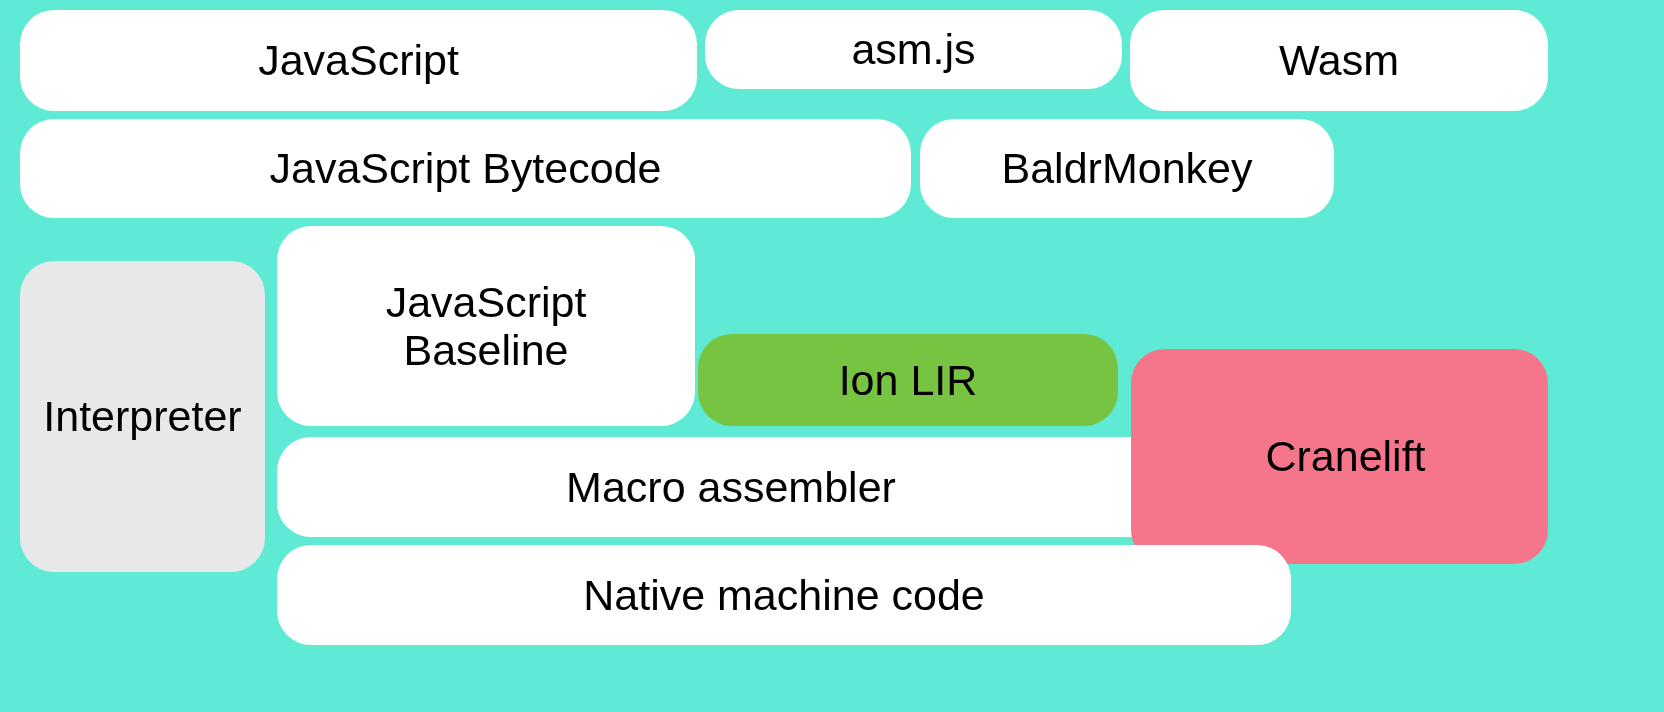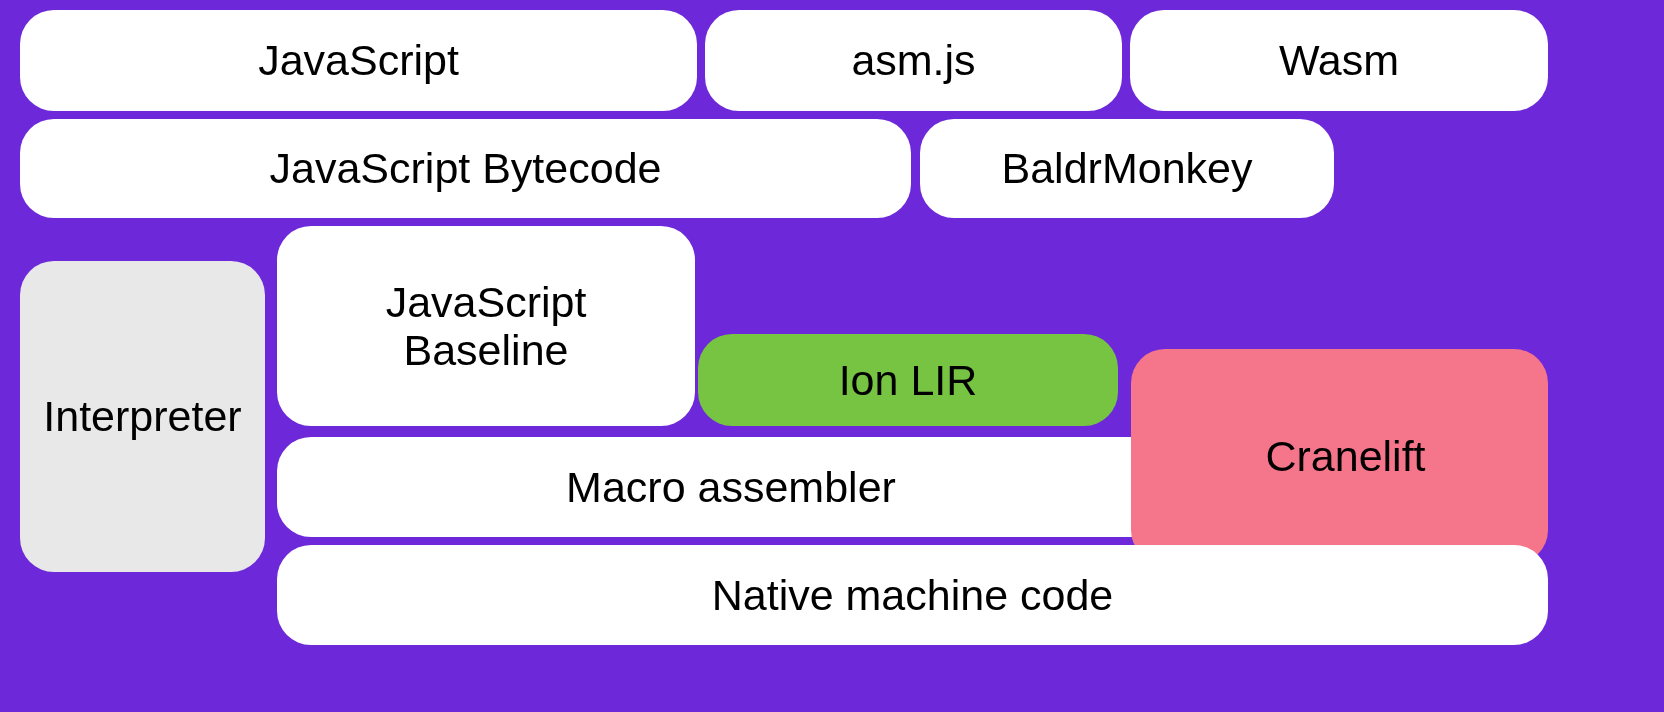--- a/index.html
+++ b/index.html
@@ -4,21 +4,21 @@
 <style>
   html, body {
     margin: 0;
     padding: 0;
     background: #000000;
   }
   #stage {
     position: relative;
     width: 1664px;
     height: 712px;
-    background: #6d28d9;
+    background: #5eead4;
     overflow: hidden;
     font-family: "Liberation Sans", sans-serif;
   }
   .box {
     position: absolute;
     box-sizing: border-box;
     border-radius: 34px;
     background: #ffffff;
     color: #000000;
     display: flex;
@@ -32,37 +32,37 @@
     white-space: pre-line;
     user-select: none;
   }
   .box.white  { background: #ffffff; }
   .box.gray   { background: #e8e8e8; }
   .box.green  { background: #76c442; }
   .box.pink   { background: #f5768a; }
 
   
   #b-javascript        { left: 20px;   top: 10px;  width: 677px; height: 101px; }
-  #b-asmjs             { left: 705px;  top: 10px;  width: 417px; height: 101px; }
+  #b-asmjs             { left: 705px;  top: 10px;  width: 417px; height: 79px; }
   #b-wasm              { left: 1130px; top: 10px;  width: 418px; height: 101px; }
 
   
   #b-js-bytecode       { left: 20px;   top: 119px; width: 891px; height: 99px; }
   #b-baldrmonkey       { left: 920px;  top: 119px; width: 414px; height: 99px; }
 
   
   #b-interpreter       { left: 20px;   top: 226px; width: 245px; height: 311px; margin-top: 35px; }
   #b-js-baseline       { left: 277px;  top: 226px; width: 418px; height: 200px; }
   #b-ion-mir           { left: 703px;  top: 226px; width: 420px; height: 100px; }
   #b-ion-lir           { left: 698px;  top: 334px; width: 420px; height: 92px;  }
   #b-macro-assembler   { left: 277px;  top: 437px; width: 908px; height: 100px; }
   #b-cranelift         { left: 1131px; top: 349px; width: 417px; height: 215px; padding-left: 12px; }
 
   
-  #b-native-code       { left: 277px;  top: 545px; width: 1271px; height: 100px; }
+  #b-native-code       { left: 277px;  top: 545px; width: 1014px; height: 100px; }
 </style>
 </head>
 <body>
 
 <div id="stage">
 
   <div class="box white" id="b-javascript">JavaScript</div>
 
   <div class="box white" id="b-asmjs">asm.js</div>
 

